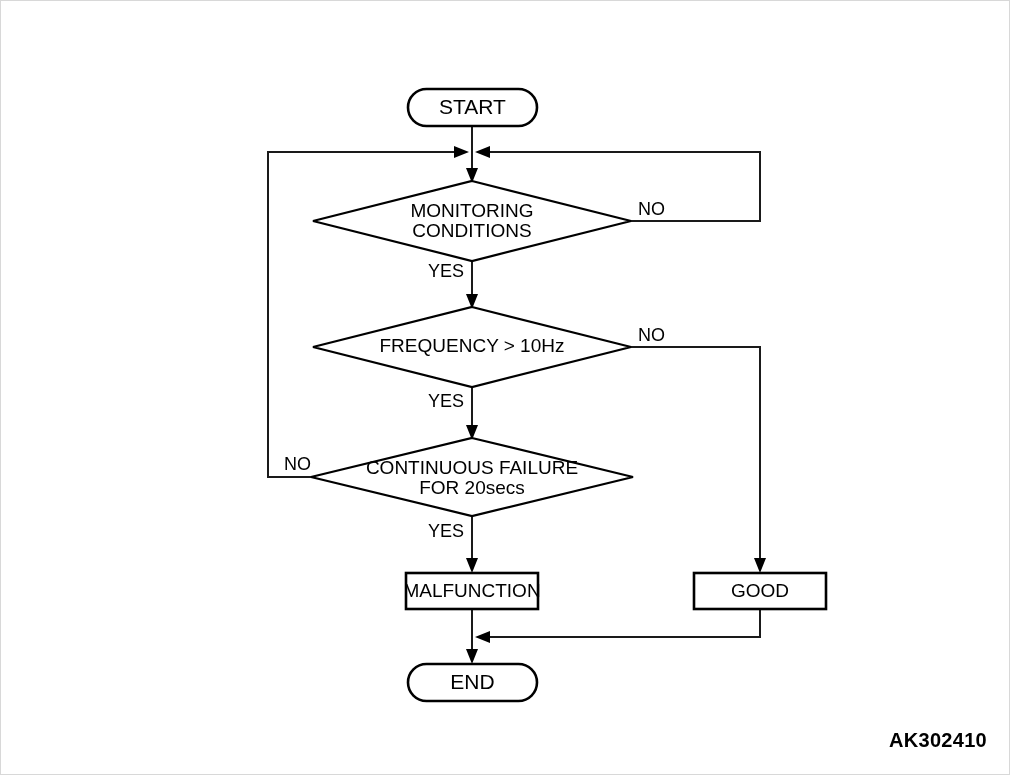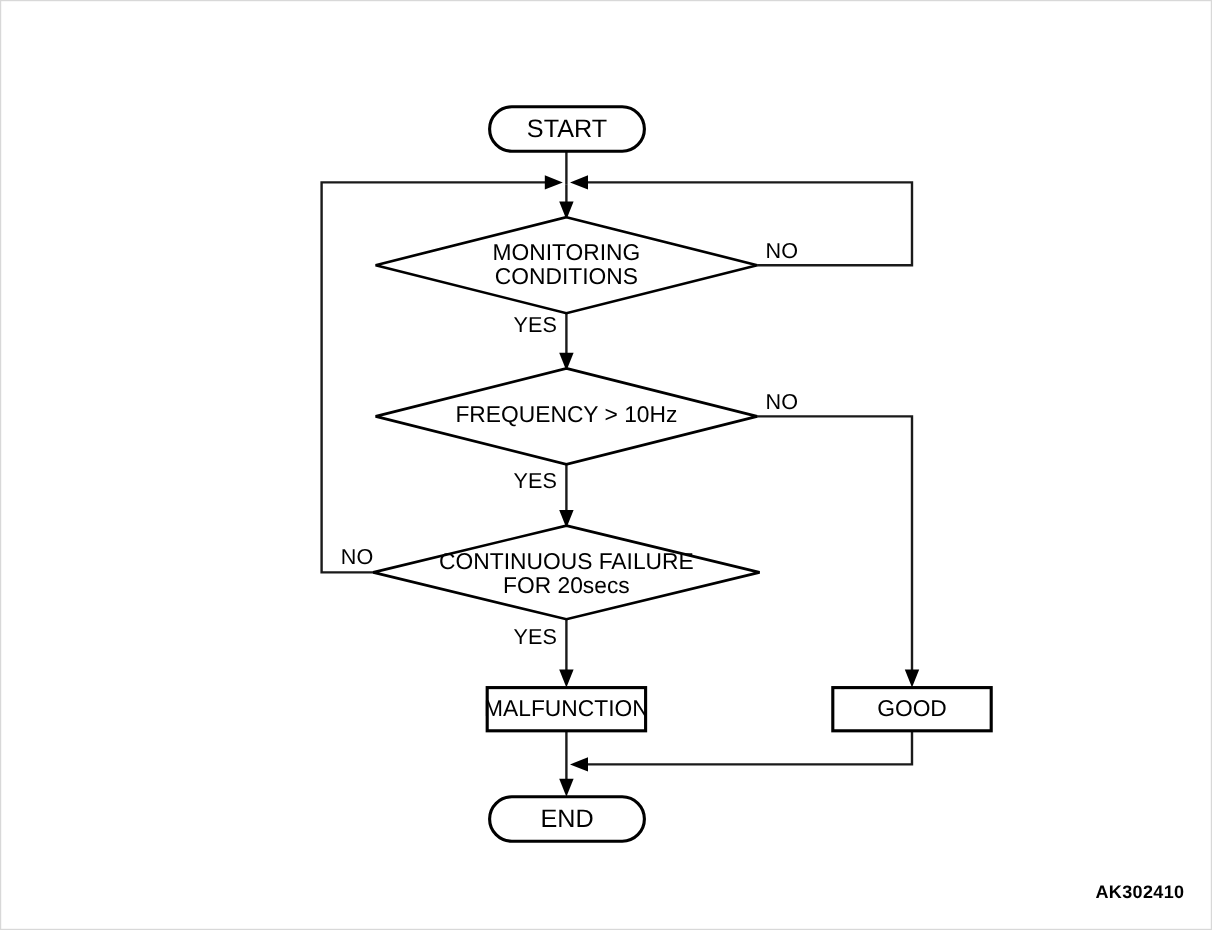--- a/index.html
+++ b/index.html
@@ -70,21 +70,21 @@
     text-anchor: start;
   }
   .edge-label-end {
     text-anchor: end;
   }
   .figure-code {
     position: absolute;
     right: 22px;
     bottom: 22px;
     font-family: "Liberation Sans", sans-serif;
-    font-size: 15px;
+    font-size: 20px;
     font-weight: bold;
     color: #000000;
     letter-spacing: 0.3px;
   }
 </style>
 </head>
 <body>
 
 <div id="page">
 

